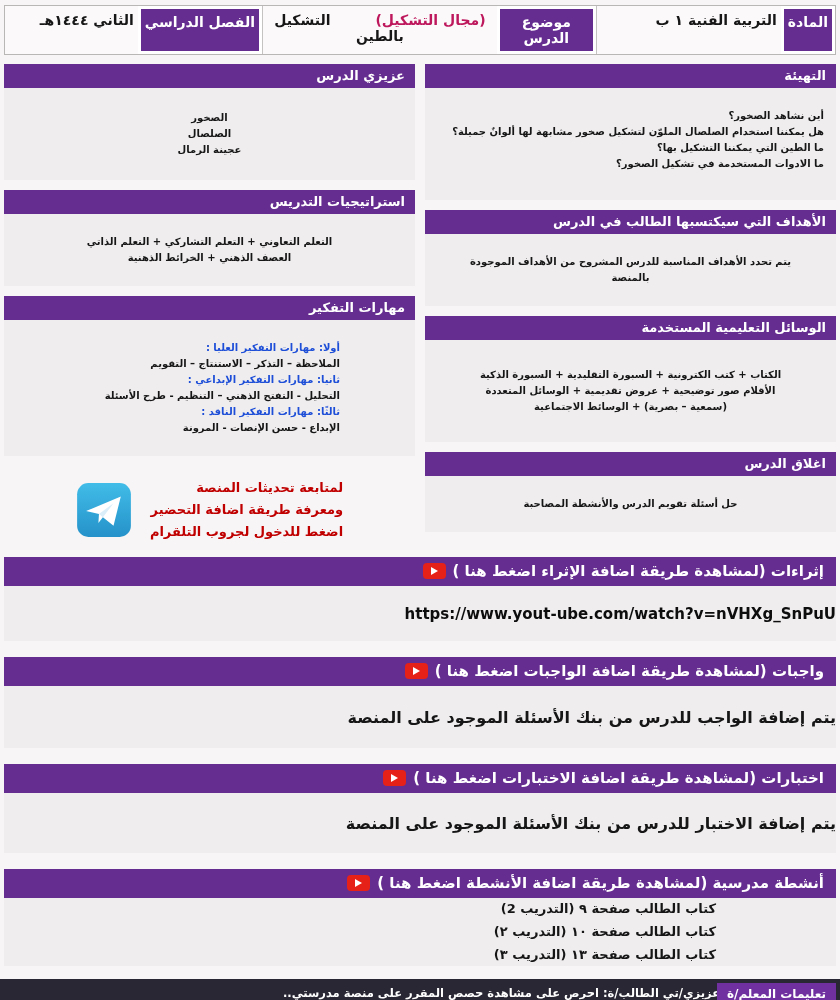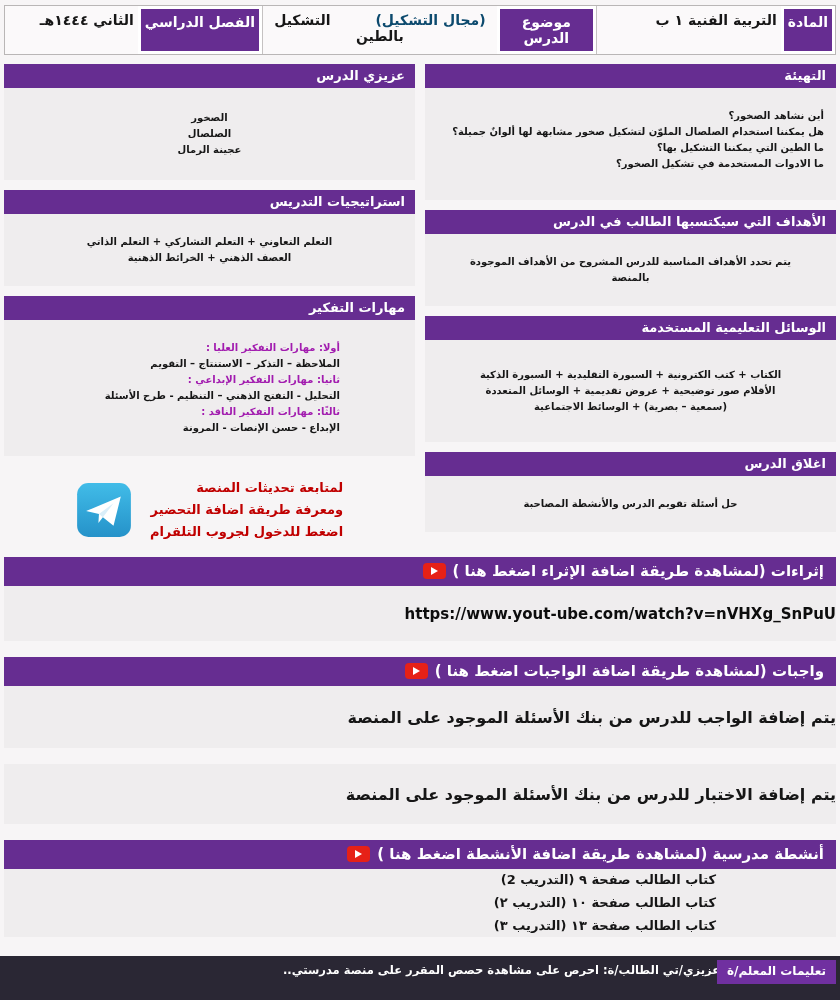--- a/index.html
+++ b/index.html
@@ -24,21 +24,21 @@
   .c-subject { width: 238px; }
   .c-topic  { width: 334px; }
   .c-sem    { flex: 1; }
   .tcol .th {
     background: #662d91; color: #fff; font-weight: bold; font-size: 14px;
     text-align: center; padding: 5px 4px; border: 3px solid #fff;
   }
   .tcol .td {
     font-weight: bold; font-size: 14px; text-align: center; padding: 6px 4px 8px;
   }
-  .green { color: #0c4a6e; margin-left: 40px; }
+  .green { color: #be185d; margin-left: 40px; }
 
   
   .cols { display: flex; gap: 10px; padding: 0 4px; }
   .col { flex: 1; display: flex; flex-direction: column; }
   .sec { margin-bottom: 10px; }
   .sec-h {
     background: #662d91; color: #fff; font-weight: bold; font-size: 13px;
     padding: 4px 10px 5px;
   }
   .sec-b {
@@ -47,21 +47,21 @@
   }
   .ta-r { text-align: right; }
   .ta-c { text-align: center; display: flex; flex-direction: column; justify-content: center; }
   .mh112 { min-height: 112px; }
   .mh56  { min-height: 58px; padding-left: 40px; padding-right: 40px; }
   .mh100 { min-height: 102px; }
   .mh40  { min-height: 40px; }
   .mh92  { min-height: 92px; }
   .mh48  { min-height: 50px; }
   .mh128 { min-height: 128px; padding-right: 75px; }
-  .red { color: #a21caf; }
+  .red { color: #1d4ed8; }
 
   
   .telegram {
     display: flex; align-items: center; justify-content: center; gap: 18px;
     min-height: 88px; padding: 6px 0; cursor: pointer;
   }
   .tg-text { color: #c00000; font-weight: bold; font-size: 13px; text-align: right; line-height: 1.7; }
   .tg-icon { width: 56px; height: 56px; flex: 0 0 auto; }
 
   
@@ -228,20 +228,24 @@
     <div class="wide-h">
       <span>واجبات (لمشاهدة طريقة اضافة الواجبات اضغط هنا )</span>
       <span class="yt"></span>
     </div>
     <div class="wide-b wb-center h62">
       <span>يتم إضافة الواجب للدرس من بنك الأسئلة الموجود على المنصة</span>
     </div>
   </div>
 
   <div class="wide">
+    <div class="wide-h">
+      <span>اختبارات (لمشاهدة طريقة اضافة الاختبارات اضغط هنا )</span>
+      <span class="yt"></span>
+    </div>
     <div class="wide-b wb-center h60">
       <span>يتم إضافة الاختبار للدرس من بنك الأسئلة الموجود على المنصة</span>
     </div>
   </div>
 
   <div class="wide">
     <div class="wide-h">
       <span>أنشطة مدرسية (لمشاهدة طريقة اضافة الأنشطة اضغط هنا )</span>
       <span class="yt"></span>
     </div>

